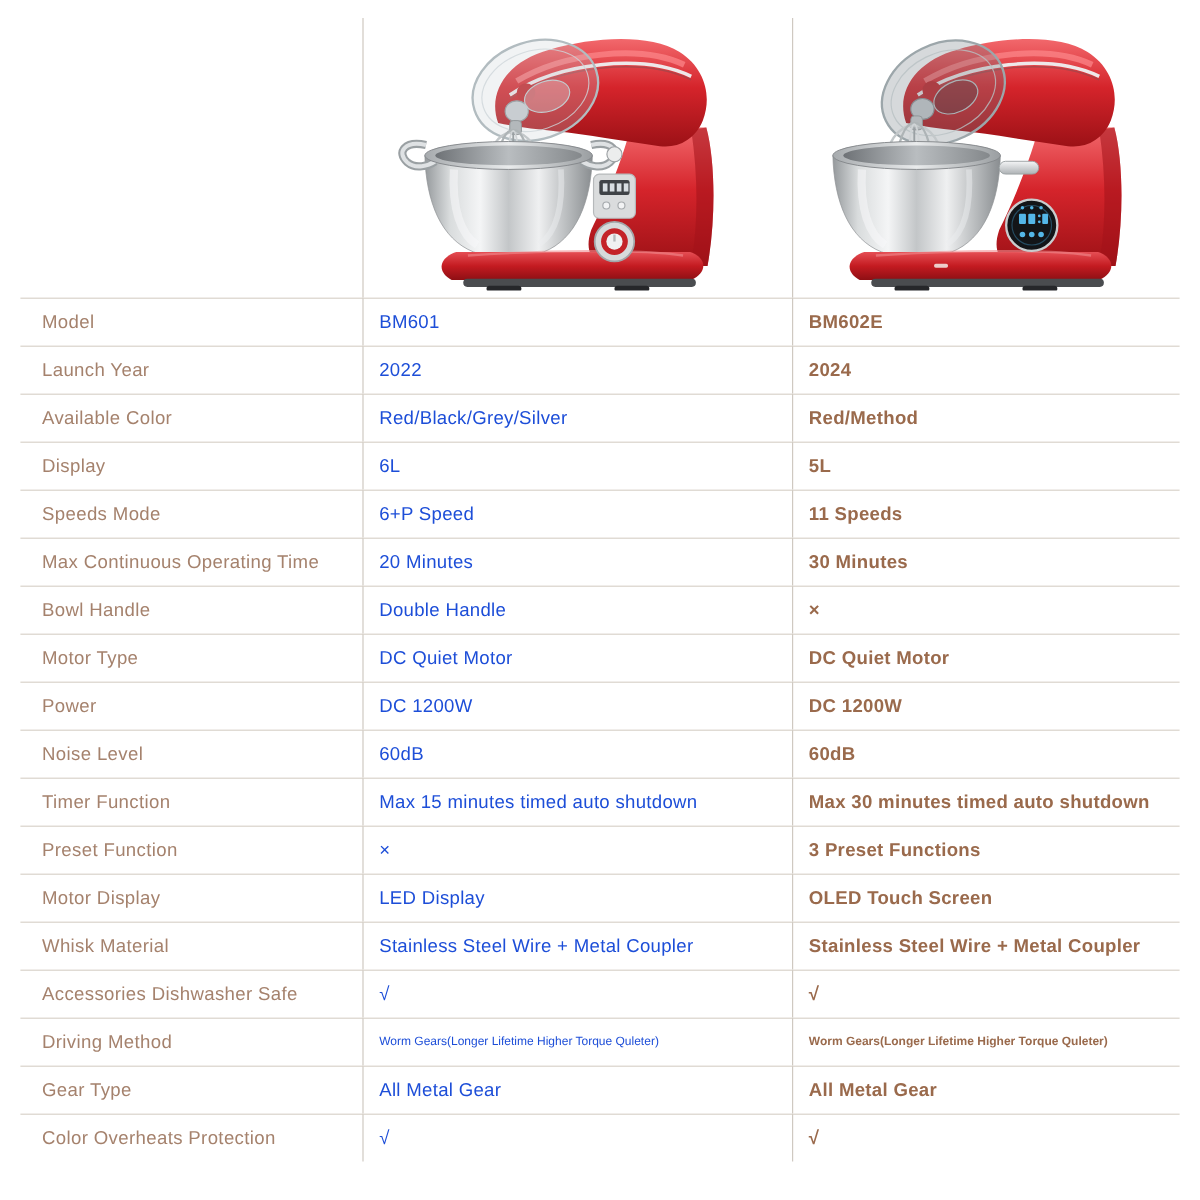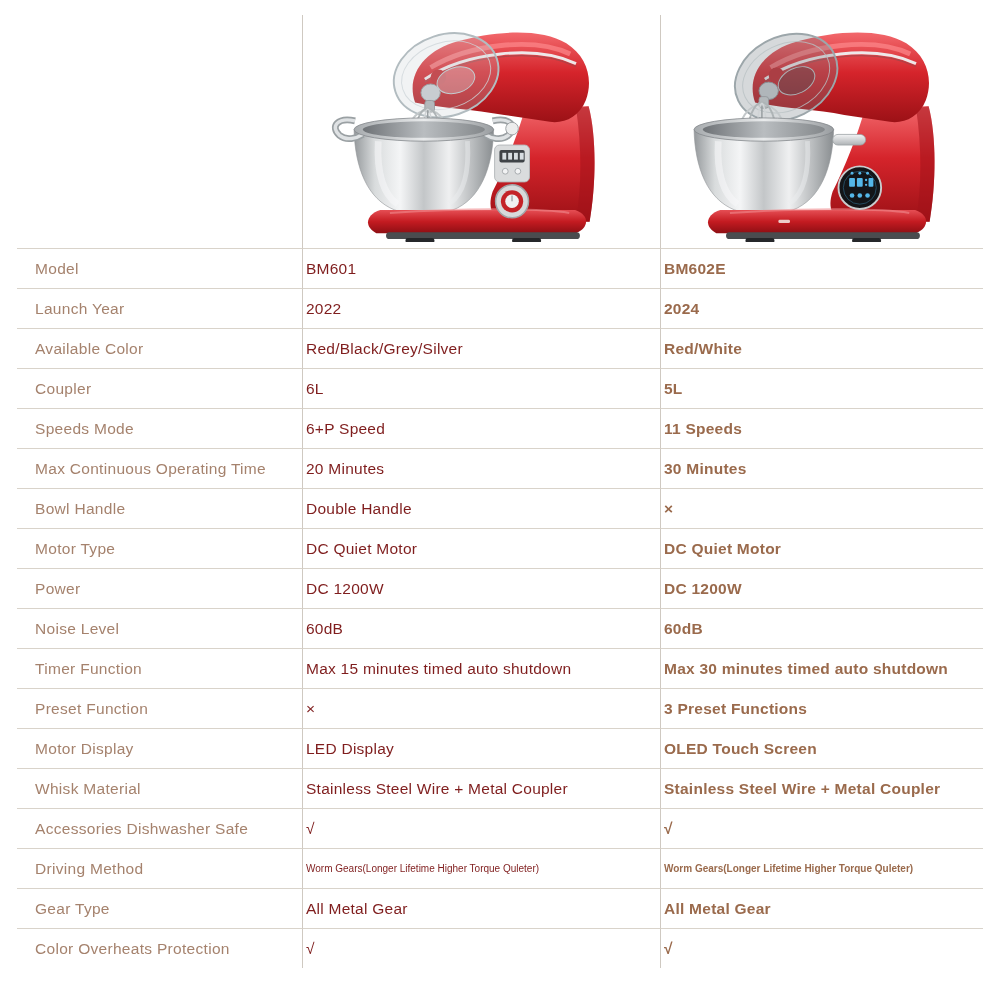--- a/index.html
+++ b/index.html
@@ -8,21 +8,21 @@
   .compare{
     position:absolute;left:17px;top:15px;width:966px;
     display:grid;
     grid-template-columns:285px 358px 323px;
     grid-template-rows:233px repeat(18,40px);
   }
   .ic{display:flex;align-items:flex-end;justify-content:center;padding-bottom:6px;box-sizing:border-box;}
   .v{border-left:1px solid #cfc9c1;}
   .c{border-top:1px solid #d9d3ca;display:flex;align-items:center;box-sizing:border-box;overflow:hidden;}
   .label{color:#a5826d;font-size:15.5px;letter-spacing:.3px;padding-left:18px;}
-  .val{color:#7f1d1d;font-size:15.5px;letter-spacing:.25px;padding-left:3px;white-space:nowrap;}
+  .val{color:#1d4ed8;font-size:15.5px;letter-spacing:.25px;padding-left:13px;white-space:nowrap;}
   .val.b{color:#9a6a4c;font-weight:bold;}
   .small{font-size:10px;letter-spacing:0;}
   .nb{font-weight:normal;}
   svg{display:block;}
 </style>
 </head>
 <body>
 
 <div class="page">
   <div class="compare">
@@ -220,23 +220,23 @@
     <div class="c label">Model</div>
     <div class="c v val">BM601</div>
     <div class="c v val b">BM602E</div>
 
     <div class="c label">Launch Year</div>
     <div class="c v val">2022</div>
     <div class="c v val b">2024</div>
 
     <div class="c label">Available Color</div>
     <div class="c v val">Red/Black/Grey/Silver</div>
-    <div class="c v val b">Red/White</div>
-
-    <div class="c label">Coupler</div>
+    <div class="c v val b">Red/Method</div>
+
+    <div class="c label">Display</div>
     <div class="c v val">6L</div>
     <div class="c v val b">5L</div>
 
     <div class="c label">Speeds Mode</div>
     <div class="c v val">6+P Speed</div>
     <div class="c v val b">11 Speeds</div>
 
     <div class="c label">Max Continuous Operating Time</div>
     <div class="c v val">20 Minutes</div>
     <div class="c v val b">30 Minutes</div>

